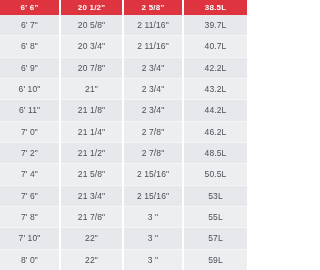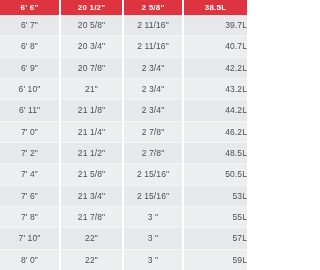--- a/index.html
+++ b/index.html
@@ -49,21 +49,20 @@
     color: #4a4f57;
     text-align: center;
     vertical-align: middle;
     border-right: 2px solid #ffffff;
     border-bottom: 1px solid #f4f5f7;
     white-space: nowrap;
     letter-spacing: 0.1px;
   }
   #sizing-table tbody td:last-child {
     border-right: none;
-    text-align: right;
   }
   #sizing-table tbody tr.odd td  { background: #e7e8eb; }
   #sizing-table tbody tr.even td { background: #eceef0; }
   #sizing-table tbody tr:last-child td { border-bottom: none; }
 </style>
 </head>
 <body>
 
 <table id="sizing-table">
   <colgroup>

